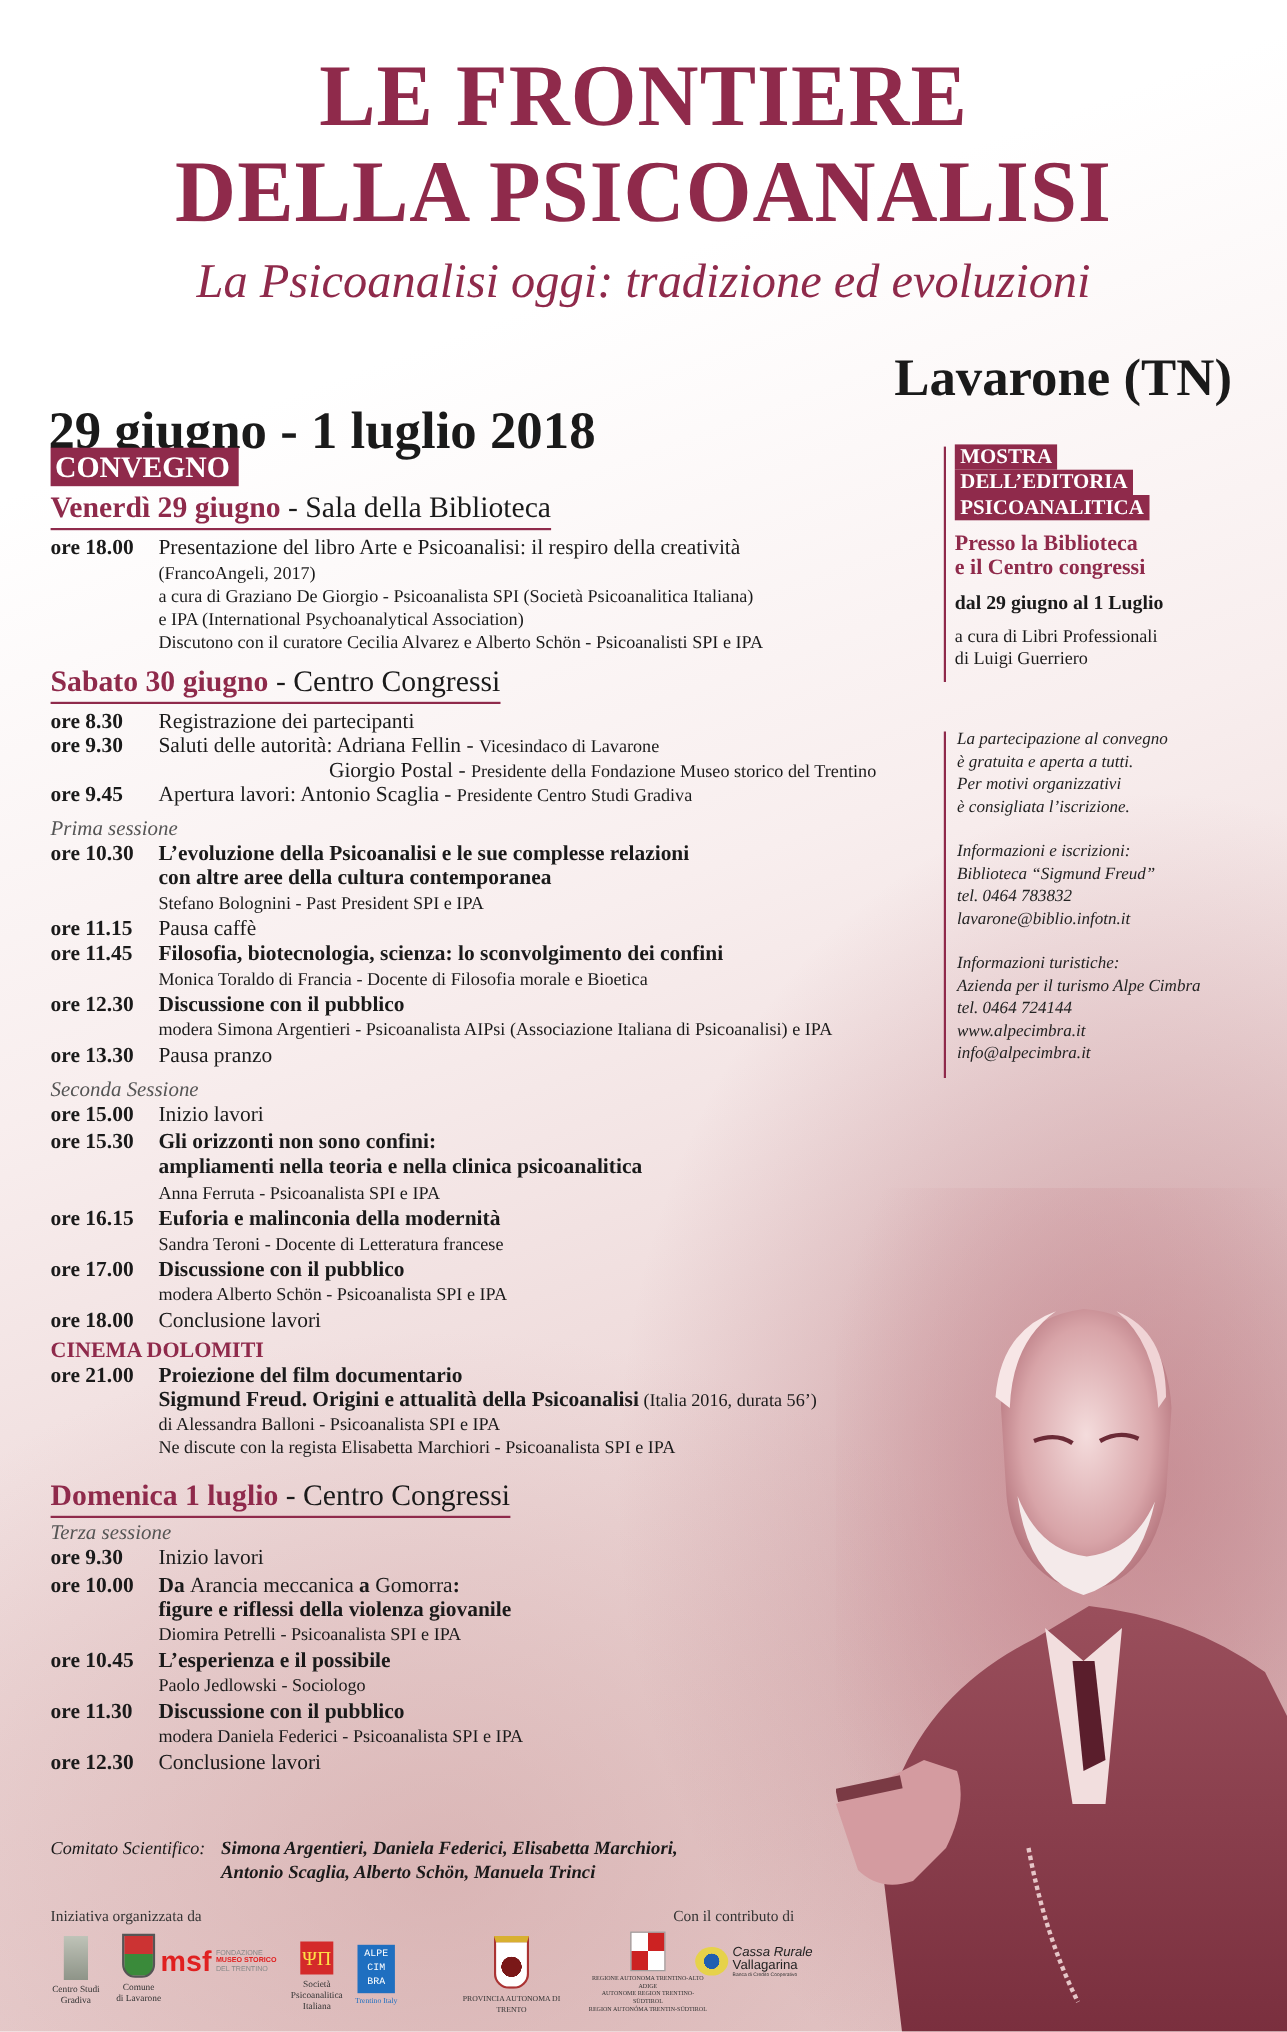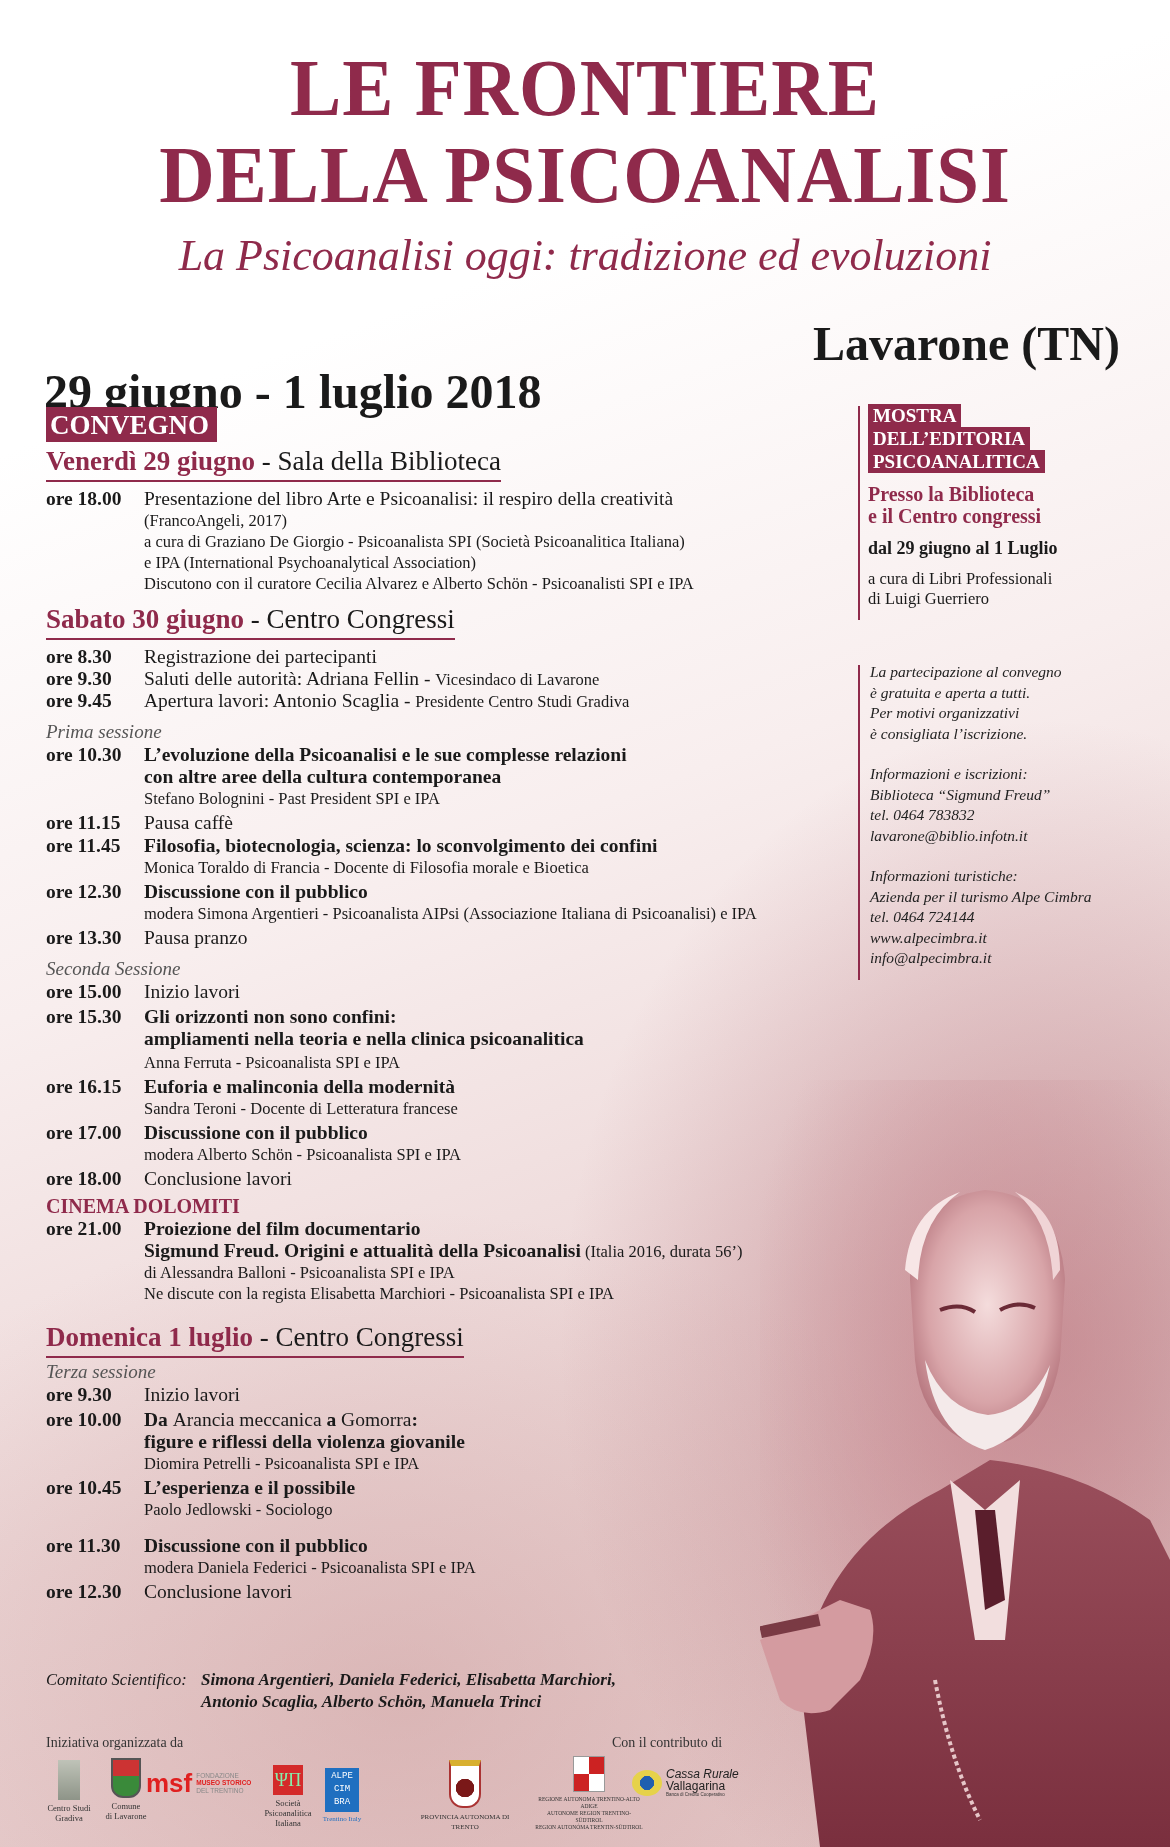--- a/index.html
+++ b/index.html
@@ -110,20 +110,21 @@
     <div style="margin-top:6px">
       <div class="dayhead"><span class="d">Sabato 30 giugno</span> <span>- Centro Congressi</span></div>
       <div class="row" style="margin-top:6px">
         <div class="time">ore 8.30</div>
         <div class="desc">Registrazione dei partecipanti</div>
       </div>
       <div class="row">
         <div class="time">ore 9.30</div>
         <div class="desc">
           <div><span>Saluti delle autorità: Adriana Fellin - </span><span class="i sub">Vicesindaco di Lavarone</span></div>
+          <div style="padding-left:155px"><span>Giorgio Postal - </span><span class="i sub">Presidente della Fondazione Museo storico del Trentino</span></div>
         </div>
       </div>
       <div class="row">
         <div class="time">ore 9.45</div>
         <div class="desc"><span>Apertura lavori: Antonio Scaglia - </span><span class="i sub">Presidente Centro Studi Gradiva</span></div>
       </div>
 
       
       <div class="sess">Prima sessione</div>
       <div class="row">
@@ -219,21 +220,21 @@
           <div class="sub"><span>Diomira Petrelli - </span><span class="i">Psicoanalista SPI e IPA</span></div>
         </div>
       </div>
       <div class="row" style="margin-top:3px">
         <div class="time">ore 10.45</div>
         <div class="desc">
           <div class="b">L’esperienza e il possibile</div>
           <div class="sub"><span>Paolo Jedlowski - </span><span class="i">Sociologo</span></div>
         </div>
       </div>
-      <div class="row" style="margin-top:15px">
+      <div class="row" style="margin-top:4px">
         <div class="time">ore 11.30</div>
         <div class="desc">
           <div class="b">Discussione con il pubblico</div>
           <div class="sub"><span class="i">modera</span><span> Daniela Federici - </span><span class="i">Psicoanalista SPI e IPA</span></div>
         </div>
       </div>
       <div class="row" style="margin-top:3px">
         <div class="time">ore 12.30</div>
         <div class="desc">Conclusione lavori</div>
       </div>
@@ -302,21 +303,21 @@
   </div>
   <div class="logo" style="left:146px;top:1770px;width:120px;display:flex;align-items:center;gap:4px;text-align:left;">
     <span style="color:#e02020;font-family:'Liberation Sans',sans-serif;font-weight:bold;font-size:26px;line-height:26px;">msf</span>
     <span style="font-family:'Liberation Sans',sans-serif;font-size:6.5px;line-height:7.5px;color:#888;">
       <span>FONDAZIONE</span><br>
       <span style="color:#e02020;font-weight:bold;">MUSEO STORICO</span><br>
       <span>DEL TRENTINO</span>
     </span>
   </div>
   <div class="logo" style="left:262px;top:1765px;width:52px;">
-    <div style="width:30px;height:30px;margin:0 auto 3px;background:#d42a2a;color:#86efac;font-size:18px;line-height:30px;">ΨΠ</div>
+    <div style="width:30px;height:30px;margin:0 auto 3px;background:#d42a2a;color:#fde047;font-size:18px;line-height:30px;">ΨΠ</div>
     <div>Società</div>
     <div>Psicoanalitica</div>
     <div>Italiana</div>
   </div>
   <div class="logo" style="left:320px;top:1768px;width:44px;">
     <div style="width:34px;height:44px;margin:0 auto 2px;background:#1f6fc0;color:#fff;font-family:'Liberation Mono',monospace;font-size:9px;line-height:13px;padding-top:2px;box-sizing:border-box;">
       <div>ALPE</div>
       <div>CIM</div>
       <div>BRA</div>
     </div>

